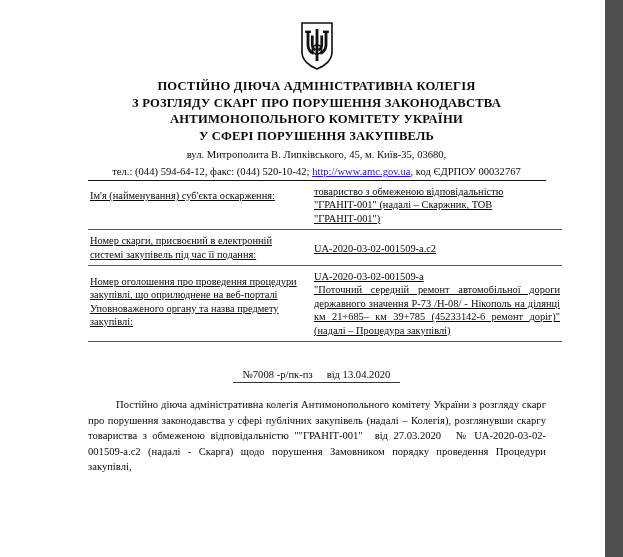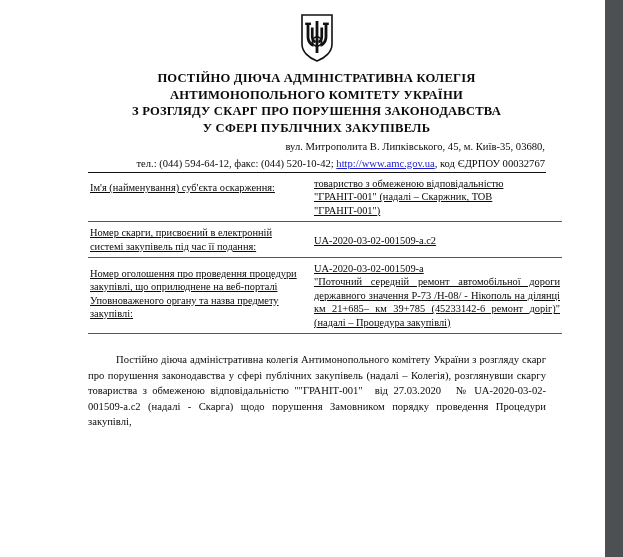--- a/index.html
+++ b/index.html
@@ -22,21 +22,21 @@
     position: absolute;
     top: 0;
     right: 0;
     width: 18px;
     height: 557px;
     background: #4c5053;
   }
 
   .page {
     position: absolute;
-    top: 0;
+    top: 8px;
     left: 0;
     width: 605px;
     height: 503px;
     background: #ffffff;
     overflow: hidden;
   }
 
   .page-inner {
     padding: 8px 60px 0 88px;
     box-sizing: border-box;
@@ -57,21 +57,21 @@
     margin-top: 8px;
   }
   .letterhead .ttl-line {
     font-weight: bold;
     font-size: 12.6px;
     line-height: 16.5px;
     letter-spacing: 0.2px;
     white-space: nowrap;
   }
   .contact {
-    text-align: right;
+    text-align: center;
     font-size: 10.6px;
     line-height: 13px;
     margin-top: 4px;
     white-space: nowrap;
   }
   .contact a {
     color: #1a1acc;
     text-decoration: underline;
   }
   .rule-head {
@@ -165,23 +165,23 @@
         <path d="M20.4 13.5 h2.7 v9.2 c0 3.6-1.9 5.7-4.3 6.6 l-0.8-2.4 c1.2-0.6 2.4-1.9 2.4-4.2 Z"></path>
         <circle cx="17" cy="27.5" r="4.6" fill="none" stroke="#111" stroke-width="1.7"></circle>
         <rect x="5.2" y="8.6" width="5.8" height="2.4"></rect>
         <rect x="23" y="8.6" width="5.8" height="2.4"></rect>
       </g>
     </svg>
   </div>
 
   <div class="letterhead">
     <div class="ttl-line">ПОСТІЙНО ДІЮЧА АДМІНІСТРАТИВНА КОЛЕГІЯ</div>
+    <div class="ttl-line">З РОЗГЛЯДУ СКАРГ ПРО ПОРУШЕННЯ ЗАКОНОДАВСТВА</div>
     <div class="ttl-line">АНТИМОНОПОЛЬНОГО КОМІТЕТУ УКРАЇНИ</div>
-    <div class="ttl-line">З РОЗГЛЯДУ СКАРГ ПРО ПОРУШЕННЯ ЗАКОНОДАВСТВА</div>
-    <div class="ttl-line">У СФЕРІ ПУБЛІЧНИХ ЗАКУПІВЕЛЬ</div>
+    <div class="ttl-line">У СФЕРІ ПОРУШЕННЯ ЗАКУПІВЕЛЬ</div>
   </div>
 
   <div class="contact">вул. Митрополита В. Липківського, 45, м. Київ-35, 03680,</div>
   <div class="contact"><span>тел.: (044) 594-64-12, факс: (044) 520-10-42; </span><a href="#">http://www.amc.gov.ua</a><span>, код ЄДРПОУ 00032767</span></div>
 
   <div class="rule-head"></div>
 
   <table class="info">
     <tbody>
       <tr>
@@ -196,20 +196,23 @@
         <td class="label vmid2">Номер оголошення про проведення процедури закупівлі, що оприлюднене на веб-порталі Уповноваженого органу та назва предмету закупівлі:</td>
         <td class="value">
           <div>UA-2020-03-02-001509-a</div>
           <div class="just">"Поточний середній ремонт автомобільної дороги державного значення Р-73 /Н-08/ - Нікополь на ділянці км 21+685– км 39+785 (45233142-6 ремонт доріг)"  (надалі – Процедура закупівлі)</div>
         </td>
       </tr>
     </tbody>
   </table>
 
   <div class="decision-block">
+    <div>
+      <span class="decision-no"><span>№7008 -р/пк-пз</span><span class="gap"></span><span>від 13.04.2020</span></span>
+    </div>
   </div>
 
   <div class="body-para"><span class="indent"></span><span>Постійно діюча адміністративна колегія Антимонопольного комітету України з розгляду скарг про порушення законодавства у сфері публічних закупівель (надалі – Колегія), розглянувши скаргу товариства з обмеженою відповідальністю ""ГРАНІТ-001"</span><span class="sp"></span><span>від 27.03.2020</span><span class="sp"></span><span>№ UA-2020-03-02-001509-a.c2  (надалі - Скарга) щодо порушення Замовником порядку проведення Процедури закупівлі,</span></div>
 
 </div>
 </div>
 
 <div class="viewer-gutter"></div>
 
 </body></html>

